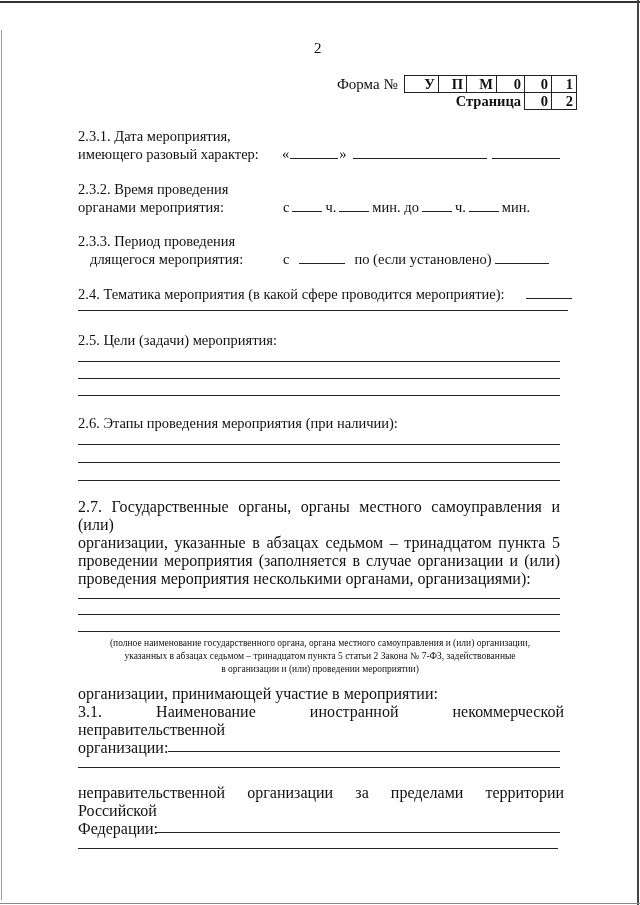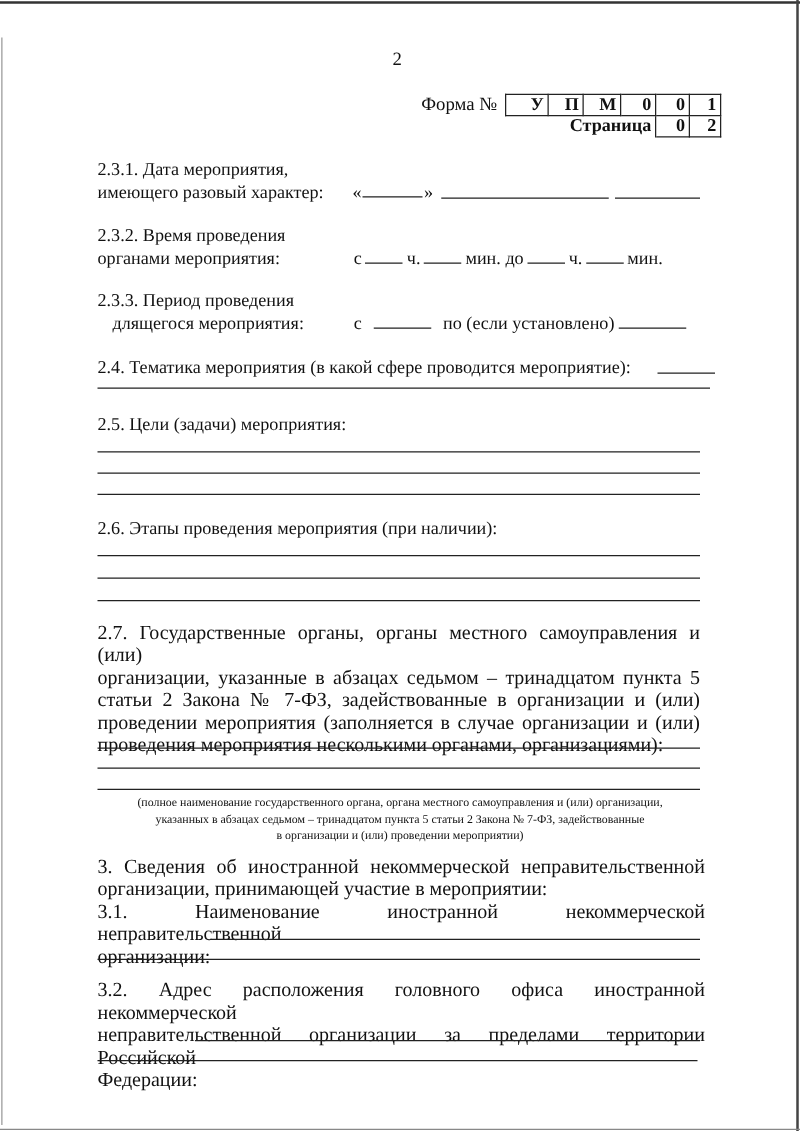--- a/index.html
+++ b/index.html
@@ -87,41 +87,38 @@
 <div class="line" style="left:78px;top:395px;width:482px;"></div>
 
 <div class="abs t" style="left:78px;top:414px;">2.6. Этапы проведения мероприятия (при наличии):</div>
 <div class="line" style="left:78px;top:444px;width:482px;"></div>
 <div class="line" style="left:78px;top:462px;width:482px;"></div>
 <div class="line" style="left:78px;top:480px;width:482px;"></div>
 
 <div class="abs" style="left:78px;top:498px;width:482px;">
   <div class="justify">2.7. Государственные органы, органы местного самоуправления и (или)</div>
   <div class="justify">организации, указанные в абзацах седьмом – тринадцатом пункта 5</div>
-  <div class="justify">статьи 2 Закона № 7-ФЗ, задействованные в организации и (или)</div>
   <div class="justify">проведении мероприятия (заполняется в случае организации и (или)</div>
   <div class="justify last">проведения мероприятия несколькими органами, организациями):</div>
 </div>
 <div class="line" style="left:78px;top:598px;width:482px;"></div>
 <div class="line" style="left:78px;top:614px;width:482px;"></div>
 <div class="line" style="left:78px;top:631px;width:482px;"></div>
 <div class="caption">
   <div>(полное наименование государственного органа, органа местного самоуправления и (или) организации,</div>
   <div>указанных в абзацах седьмом – тринадцатом пункта 5 статьи 2 Закона № 7-ФЗ, задействованные</div>
   <div>в организации и (или) проведении мероприятии)</div>
 </div>
 
 <div class="abs" style="left:78px;top:685px;width:486px;">
-  <div class="justify">3. Сведения об иностранной некоммерческой неправительственной</div>
   <div class="justify last">организации, принимающей участие в мероприятии:</div>
   <div class="justify">3.1. Наименование иностранной некоммерческой неправительственной</div>
   <div class="justify last">организации:</div>
 </div>
 <div class="line" style="left:168px;top:751px;width:392px;"></div>
 <div class="line" style="left:78px;top:767px;width:482px;"></div>
 
 <div class="abs" style="left:78px;top:784px;width:486px;">
-  <div class="justify">3.2. Адрес расположения головного офиса иностранной некоммерческой</div>
   <div class="justify">неправительственной организации за пределами территории Российской</div>
   <div class="justify last">Федерации:</div>
 </div>
 <div class="line" style="left:156px;top:832px;width:404px;"></div>
 <div class="line" style="left:78px;top:848px;width:480px;"></div>
 
 </body></html>

